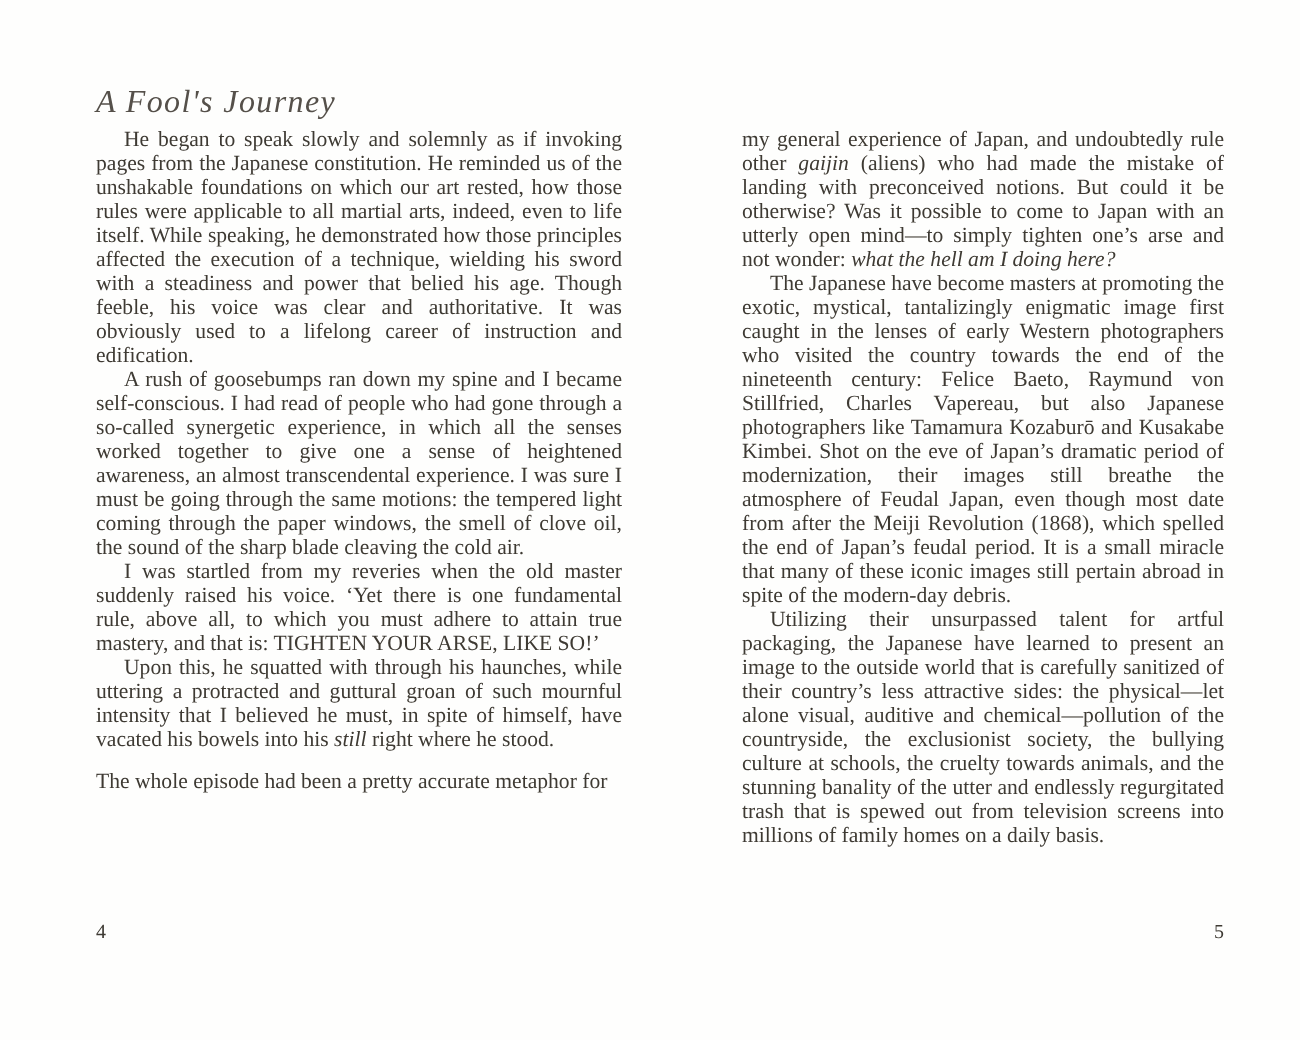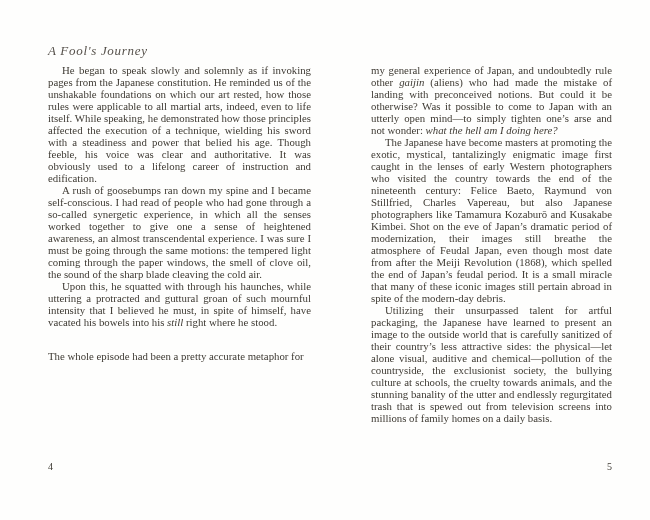--- a/index.html
+++ b/index.html
@@ -21,41 +21,41 @@
     height: 100%;
   }
   .page.left  { left: 48px;  width: 263px; }
   .page.right { left: 371px; width: 241px; }
 
   .running-header {
     position: absolute;
     top: 43px;
     width: 100%;
     font-style: italic;
-    font-size: 13px;
+    font-size: 16px;
     letter-spacing: 0.7px;
     color: var(--header-ink, #55504a);
     white-space: nowrap;
   }
   .page.left  .running-header { left: 0; text-align: left; }
   .page.right .running-header { right: 0; text-align: right; }
 
   .body-text {
     position: absolute;
     top: 64px;
     left: 0;
     right: 0;
     font-size: 10.8px;
     line-height: 12px;
     text-align: justify;
     color: var(--ink, #3e3a33);
   }
   .para { margin: 0; padding: 0; }
   .para.indent { text-indent: 14px; }
-  .para.gap { margin-top: 22px; }
+  .para.gap { margin-top: 9px; }
   .para em { font-style: italic; }
 
   .folio {
     position: absolute;
     top: 461px;
     width: 100%;
     font-size: 10px;
     color: var(--ink, #3e3a33);
   }
   .page.left  .folio { left: 0; text-align: left; }
@@ -64,20 +64,21 @@
 </head>
 <body>
 
 <div class="spread">
 
   <section class="page left">
     <div class="running-header">A Fool's Journey</div>
     <div class="body-text">
         <p class="para indent"><span>He began to speak slowly and solemnly as if invoking pages from the Japanese constitution. He reminded us of the unshakable foundations on which our art rested, how those rules were applicable to all martial arts, indeed, even to life itself. While speaking, he demonstrated how those principles affected the execution of a technique, wielding his sword with a steadiness and power that belied his age. Though feeble, his voice was clear and authoritative. It was obviously used to a lifelong career of instruction and edification.</span></p>
         <p class="para indent"><span>A rush of goosebumps ran down my spine and I became self-conscious. I had read of people who had gone through a so-called synergetic experience, in which all the senses worked together to give one a sense of heightened awareness, an almost transcendental experience. I was sure I must be going through the same motions: the tempered light coming through the paper windows, the smell of clove oil, the sound of the sharp blade cleaving the cold air.</span></p>
+        <p class="para indent"><span>I was startled from my reveries when the old master suddenly raised his voice. ‘Yet there is one fundamental rule, above all, to which you must adhere to attain true mastery, and that is: TIGHTEN YOUR ARSE, LIKE SO!’</span></p>
         <p class="para indent"><span>Upon this, he squatted with through his haunches, while uttering a protracted and guttural groan of such mournful intensity that I believed he must, in spite of himself, have vacated his bowels into his </span><em>still</em><span> right where he stood.</span></p>
         <p class="para gap"><span>The whole episode had been a pretty accurate metaphor for</span></p>
       </div>
     <div class="folio">4</div>
   </section>
 
   <section class="page right">
     <div class="body-text">
         <p class="para"><span>my general experience of Japan, and undoubtedly rule other </span><em>gaijin</em><span> (aliens) who had made the mistake of landing with preconceived notions. But could it be otherwise? Was it possible to come to Japan with an utterly open mind—to simply tighten one’s arse and not wonder: </span><em>what the hell am I doing here?</em></p>
         <p class="para indent"><span>The Japanese have become masters at promoting the exotic, mystical, tantalizingly enigmatic image first caught in the lenses of early Western photographers who visited the country towards the end of the nineteenth century: Felice Baeto, Raymund von Stillfried, Charles Vapereau, but also Japanese photographers like Tamamura Kozaburō and Kusakabe Kimbei. Shot on the eve of Japan’s dramatic period of modernization, their images still breathe the atmosphere of Feudal Japan, even though most date from after the Meiji Revolution (1868), which spelled the end of Japan’s feudal period. It is a small miracle that many of these iconic images still pertain abroad in spite of the modern-day debris.</span></p>

